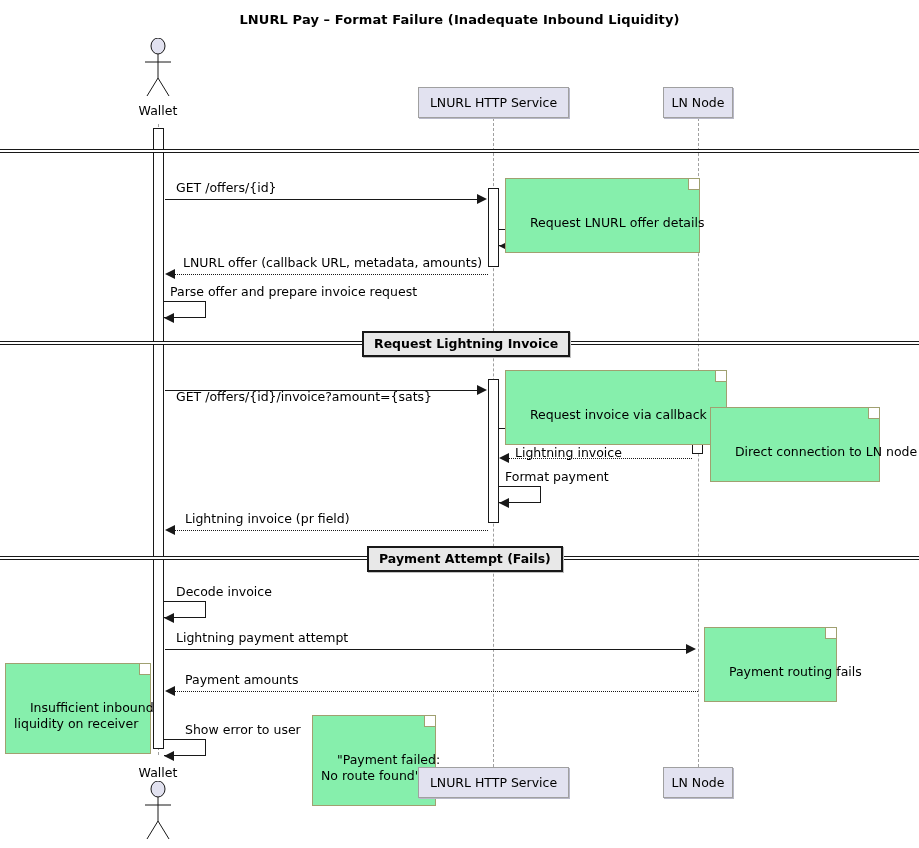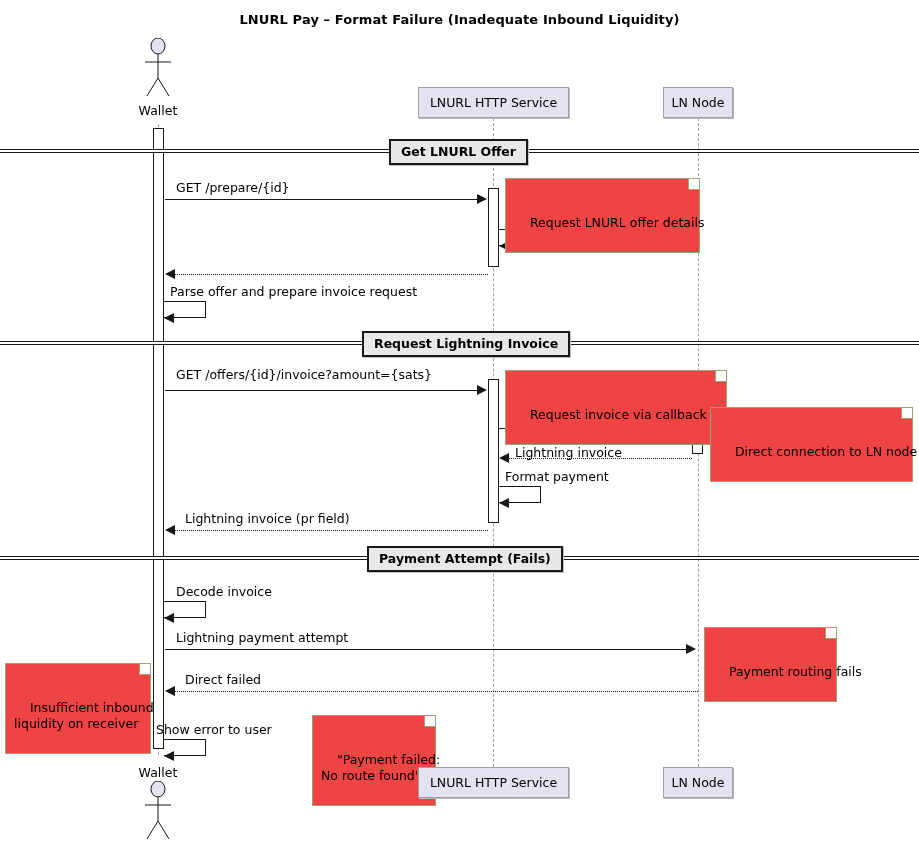--- a/index.html
+++ b/index.html
@@ -85,21 +85,21 @@
     color: #000;
     padding: 3px 10px 4px 10px;
     box-sizing: border-box;
     white-space: nowrap;
     text-align: center;
     box-shadow: 1px 1px 0 #C0C0C0;
   }
 
   
   .note {
-    background: #ef4444;
+    background: #86efac;
     border: 1px solid #A0A070;
     font-size: 12.5px;
     color: #000;
     padding: 4px 8px 5px 8px;
     box-sizing: border-box;
     line-height: 16px;
     white-space: pre;
     position: absolute;
   }
   .note .fold {
@@ -182,45 +182,43 @@
   <div class="abs participant-box" style="left:663px; top:87px; width:70px;">
     <span>LN Node</span>
   </div>
 
   <div class="abs activation" style="left:153px; top:128px; height:621px;"></div>
   <div class="abs activation" style="left:488px; top:188px; height:79px;"></div>
   <div class="abs activation" style="left:488px; top:379px; height:144px;"></div>
   <div class="abs activation" style="left:692px; top:416px; height:38px;"></div>
 
   <div class="abs divider-line" style="left:0px; top:149px; width:919px;"></div>
-  <div class="abs divider-label" style="left:389px; top:139px;">
-    <span>Get LNURL Offer</span>
-  </div>
-
-  <div class="msg-label" style="left:176px; top:180px;">GET  /prepare/{id}</div>
+
+  <div class="msg-label" style="left:176px; top:180px;">GET  /offers/{id}</div>
   <div class="msg-line-solid" style="left:165px; top:199px; width:313px;"></div>
   <div class="arrow-right" style="left:477px; top:194px;"></div>
 
   <div class="msg-label" style="left:505px; top:212px;">Retrieve offer from storage</div>
   <div class="self-loop" style="left:499px; top:229px; width:42px; height:17px;"></div>
   <div class="arrow-left" style="left:499px; top:241px;"></div>
 
+  <div class="msg-label" style="left:183px; top:255px;">LNURL offer (callback URL, metadata, amounts)</div>
   <div class="msg-line-dotted" style="left:175px; top:274px; width:313px;"></div>
   <div class="arrow-left" style="left:165px; top:269px;"></div>
 
   <div class="msg-label" style="left:170px; top:284px;">Parse offer and prepare invoice request</div>
   <div class="self-loop" style="left:164px; top:301px; width:42px; height:17px;"></div>
   <div class="arrow-left" style="left:164px; top:313px;"></div>
 
   <div class="abs divider-line" style="left:0px; top:341px; width:919px;"></div>
   <div class="abs divider-label" style="left:362px; top:331px;">
     <span>Request Lightning Invoice</span>
   </div>
 
-  <div class="msg-label" style="left:176px; top:367px;">GET  /offers/{id}/invoice?amount={sats}</div>
+  <div class="msg-label" style="left:176px; top:389px;">GET  /offers/{id}/invoice?amount={sats}</div>
   <div class="msg-line-solid" style="left:165px; top:390px; width:313px;"></div>
   <div class="arrow-right" style="left:477px; top:385px;"></div>
 
   <div class="msg-label" style="left:505px; top:409px;">get_invoice(offer, amount)</div>
   <div class="msg-line-solid" style="left:499px; top:428px; width:182px;"></div>
   <div class="arrow-right" style="left:681px; top:423px;"></div>
 
   <div class="msg-label" style="left:515px; top:445px;">Lightning invoice</div>
   <div class="msg-line-dotted" style="left:509px; top:458px; width:183px;"></div>
   <div class="arrow-left" style="left:499px; top:453px;"></div>
@@ -239,39 +237,39 @@
   </div>
 
   <div class="msg-label" style="left:176px; top:584px;">Decode invoice</div>
   <div class="self-loop" style="left:164px; top:601px; width:42px; height:17px;"></div>
   <div class="arrow-left" style="left:164px; top:613px;"></div>
 
   <div class="msg-label" style="left:176px; top:630px;">Lightning payment attempt</div>
   <div class="msg-line-solid" style="left:165px; top:649px; width:521px;"></div>
   <div class="arrow-right" style="left:686px; top:644px;"></div>
 
-  <div class="msg-label" style="left:185px; top:672px;">Direct failed</div>
+  <div class="msg-label" style="left:185px; top:672px;">Payment amounts</div>
   <div class="msg-line-dotted" style="left:175px; top:691px; width:523px;"></div>
   <div class="arrow-left" style="left:165px; top:686px;"></div>
 
-  <div class="msg-label" style="left:156px; top:722px;">Show error to user</div>
+  <div class="msg-label" style="left:185px; top:722px;">Show error to user</div>
   <div class="self-loop" style="left:164px; top:739px; width:42px; height:17px;"></div>
   <div class="arrow-left" style="left:164px; top:751px;"></div>
 
   <div class="note" style="left:505px; top:178px; width:195px;">
     <span class="fold"></span>
     <span>Request LNURL offer details</span>
   </div>
 
   <div class="note" style="left:505px; top:370px; width:222px;">
     <span class="fold"></span>
     <span>Request invoice via callback URL</span>
   </div>
 
-  <div class="note" style="left:710px; top:407px; width:203px;">
+  <div class="note" style="left:710px; top:407px; width:170px;">
     <span class="fold"></span>
     <span>Direct connection to LN node</span>
   </div>
 
   <div class="note" style="left:704px; top:627px; width:133px;">
     <span class="fold"></span>
     <span>Payment routing fails</span>
   </div>
 
   <div class="note" style="left:5px; top:663px; width:146px;">

